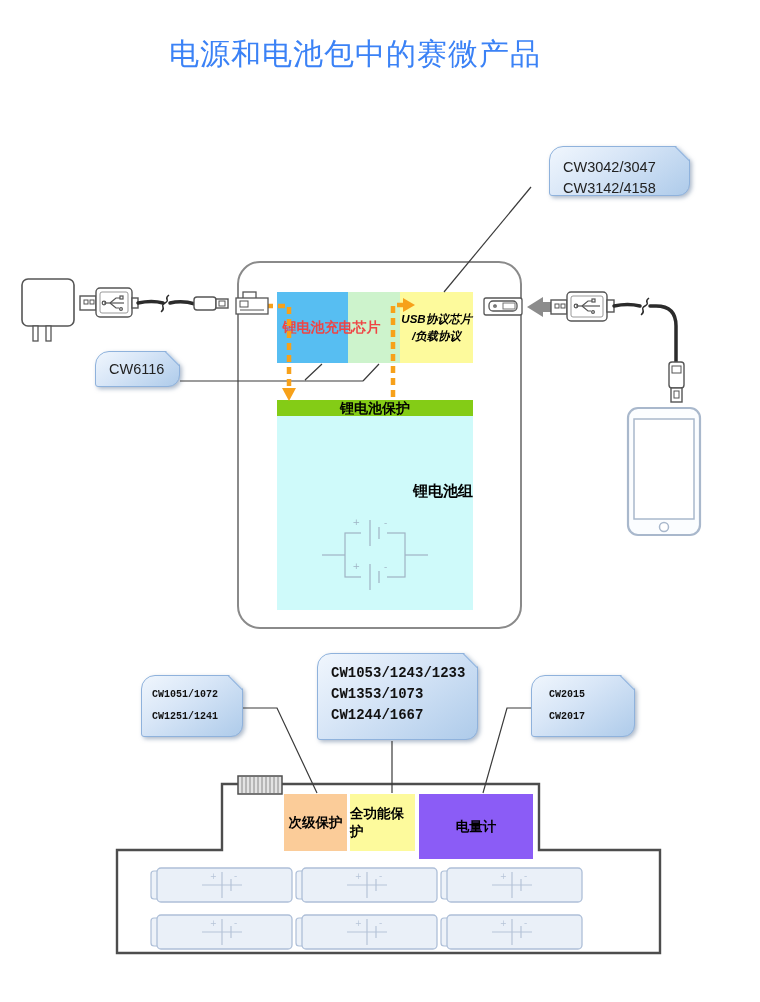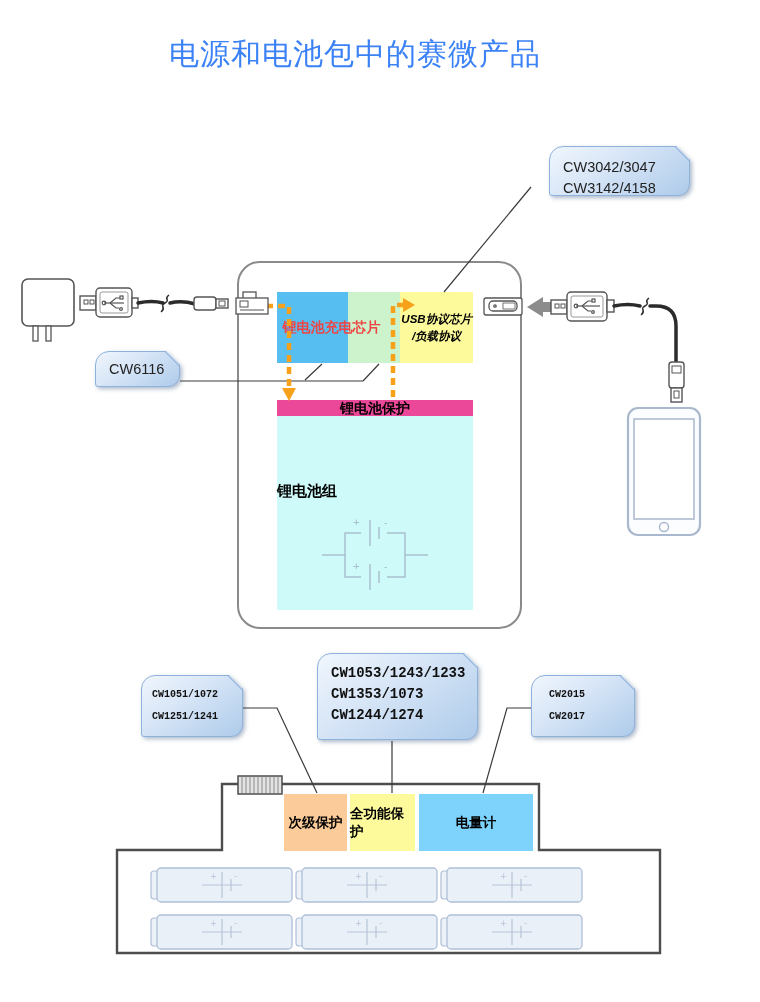--- a/index.html
+++ b/index.html
@@ -39,31 +39,31 @@
   .chip{position:absolute;top:0;height:100%;}
   .chip-blue{left:0;width:71px;background:#57BEF2;}
   .chip-green{left:71px;width:52px;background:#CDF3CC;}
   .chip-yellow{left:123px;width:73px;background:#FDFA9C;}
   .chip-label1{position:absolute;left:0;top:0;width:109px;height:100%;
       display:flex;align-items:center;justify-content:center;
       font-size:14px;font-weight:bold;color:#ef4444;}
   .chip-label2{position:absolute;left:123px;top:0;width:73px;height:100%;
       display:flex;flex-direction:column;align-items:center;justify-content:center;
       font-size:11.5px;font-weight:bold;font-style:italic;color:#000;line-height:17px;}
-  .pink-bar{left:277px;top:400px;width:196px;height:16px;background:#ec4899;
+  .pink-bar{left:277px;top:400px;width:196px;height:16px;background:#84cc16;
       text-align:center;font-size:14px;font-weight:bold;color:#000;line-height:16px;}
   .cyan-box{left:277px;top:416px;width:196px;height:194px;background:#CFFAFA;}
-  .cyan-label{position:absolute;left:0;top:66px;width:100%;text-align:left;
+  .cyan-label{position:absolute;left:0;top:66px;width:100%;text-align:right;
       font-size:15px;font-weight:bold;color:#000;}
   
   .bbox{display:flex;align-items:center;justify-content:center;
         font-weight:bold;color:#000;font-size:13.5px;}
   #bb-orange{left:284px;top:794px;width:63px;height:57px;background:#FBCC99;}
   #bb-yellow{left:350px;top:794px;width:65px;height:57px;background:#FDFA9C;}
-  #bb-green{left:419px;top:794px;width:114px;height:57px;background:#7dd3fc;}
+  #bb-green{left:419px;top:794px;width:114px;height:65px;background:#8b5cf6;}
 </style>
 </head>
 <body>
 
 <div class="canvas">
 
   <svg id="underlay" width="760" height="1002" viewBox="0 0 760 1002">
 
     <rect x="238" y="262" width="283" height="366" rx="22" fill="#ffffff" stroke="#8A8A8A" stroke-width="2"></rect>
 
@@ -123,21 +123,21 @@
   <div class="abs co-wrap" id="co-cw1051">
     <div class="callout co-mono">
       <span class="ln">CW1051/1072</span>
       <span class="ln">CW1251/1241</span>
     </div>
   </div>
   <div class="abs co-wrap" id="co-cw1053">
     <div class="callout co-mono">
       <span class="ln">CW1053/1243/1233</span>
       <span class="ln">CW1353/1073</span>
-      <span class="ln">CW1244/1274</span>
+      <span class="ln">CW1244/1667</span>
     </div>
   </div>
   <div class="abs co-wrap" id="co-cw2015">
     <div class="callout co-mono">
       <span class="ln">CW2015</span>
       <span class="ln">CW2017</span>
     </div>
   </div>
 
   <svg id="overlay" width="760" height="1002" viewBox="0 0 760 1002" font-family="DejaVu Sans, sans-serif">

